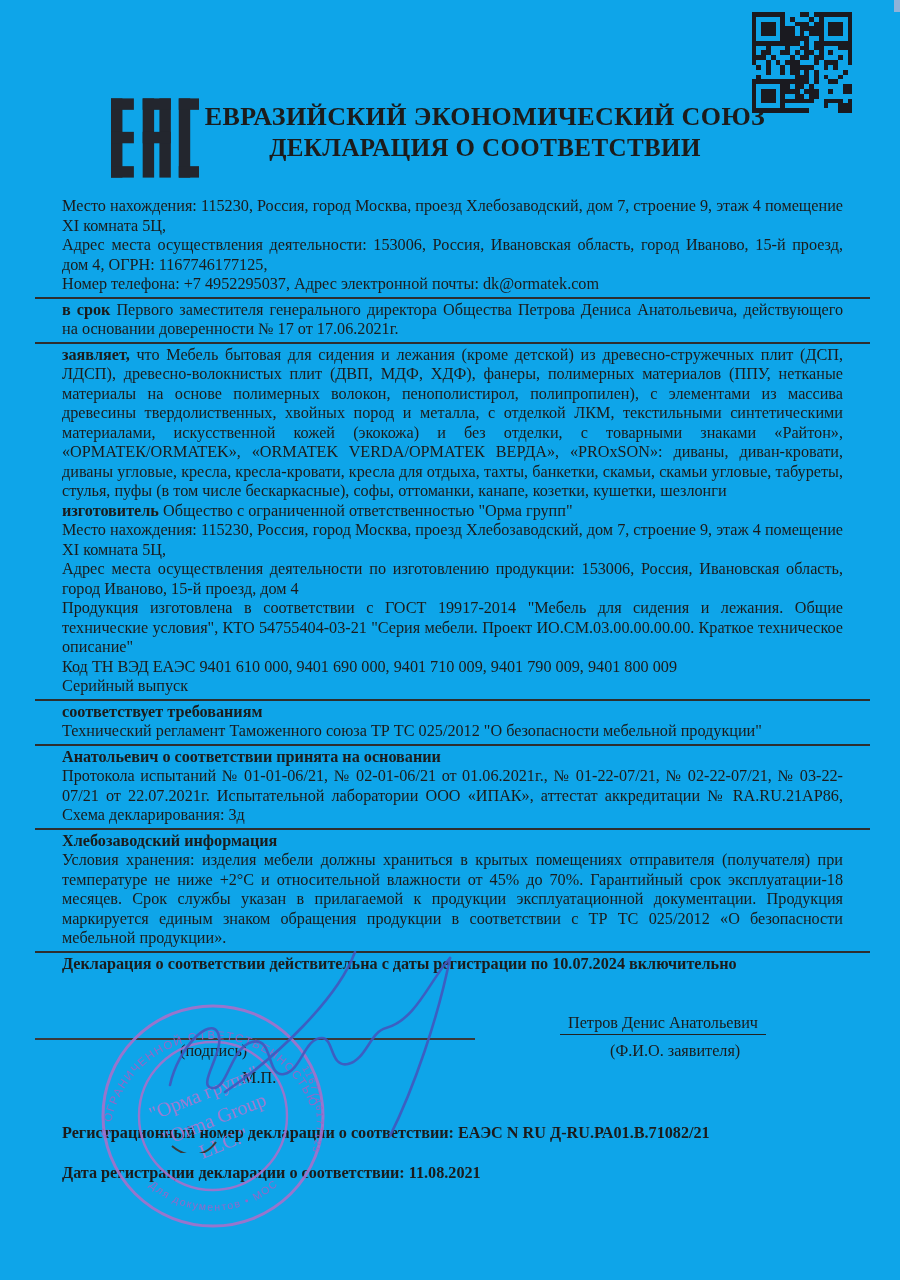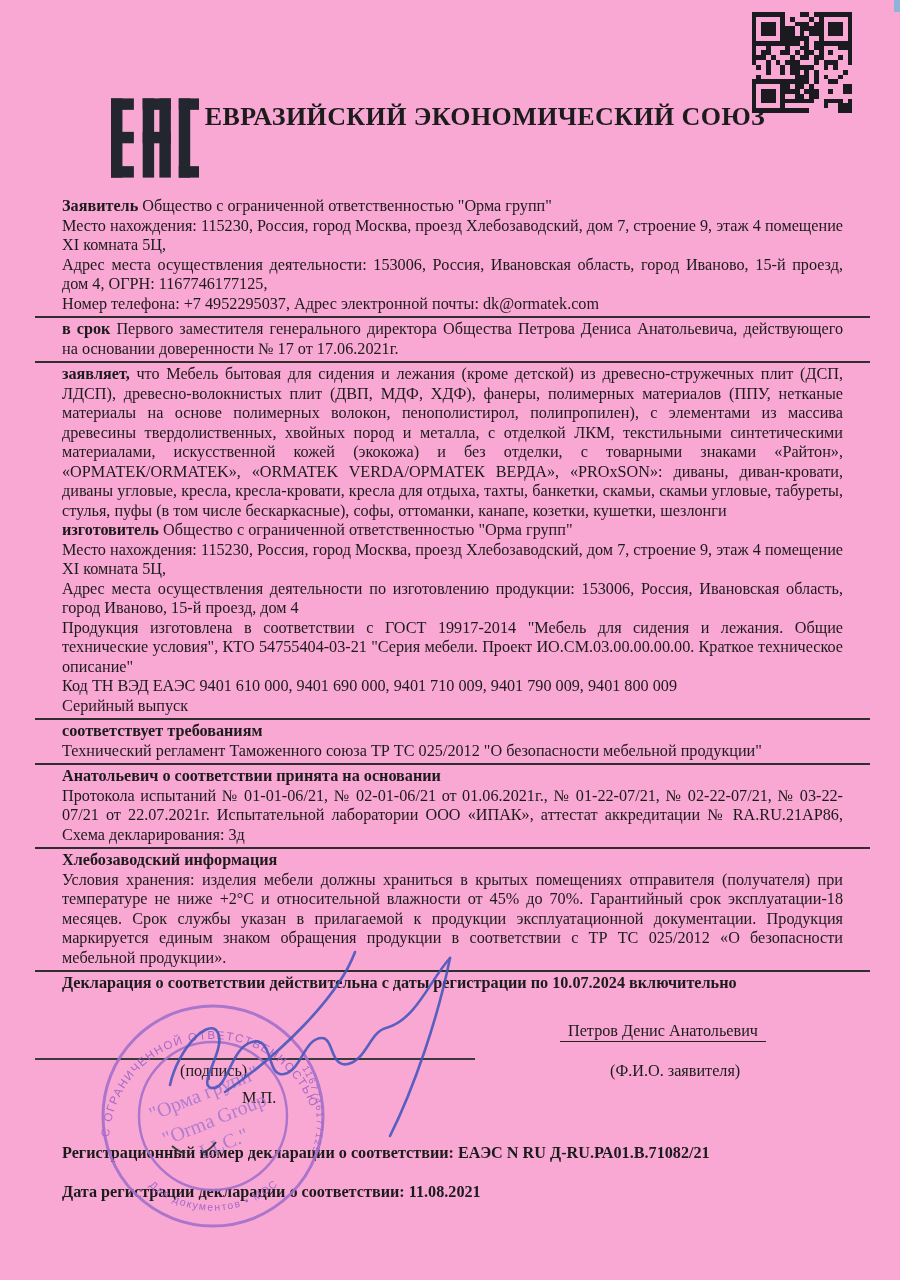--- a/index.html
+++ b/index.html
@@ -1,37 +1,37 @@
 <!DOCTYPE html>
 <html lang="ru"><head>
 <meta charset="utf-8">
 <title>ДЕКЛАРАЦИЯ О СООТВЕТСТВИИ</title>
 <style>
   html,body{margin:0;padding:0;background:#ffffff;}
-  .page{position:relative;width:900px;height:1280px;background:#f9a8d4;overflow:hidden;
+  .page{position:relative;width:900px;height:1280px;background:#0ea5e9;overflow:hidden;
         font-family:"Liberation Serif","DejaVu Serif",serif;color:#1b1b1b;}
   .corner{position:absolute;right:0;top:0;width:6px;height:12px;background:#8fb2d9;}
   
   .eac{position:absolute;left:111px;top:94px;}
   .titles{position:absolute;left:190px;top:101px;width:590px;text-align:center;font-weight:bold;color:#1c1c1c;}
   .t1{font-size:26px;line-height:31px;letter-spacing:.4px;}
   .t2{font-size:25px;line-height:31px;letter-spacing:.4px;}
   .qr{position:absolute;left:746px;top:12px;}
   
   .main{position:absolute;top:197px;left:62px;width:781px;font-size:16.2px;line-height:19.5px;
         text-align:justify;z-index:2;}
   .para{margin:0;}
   .rule{border:0;border-top:2px solid #2e2e2e;margin:2px -27px 2px -27px;}
   .bold{font-weight:bold;}
   .left{text-align:left;}
   
   .sig-block{position:relative;height:140px;margin-top:6px;text-align:left;}
   .sig-line{position:absolute;top:58px;left:-27px;width:440px;border-top:2px solid #3a3a3a;}
   .sig-caption{position:absolute;top:62px;left:118px;}
-  .fio{position:absolute;top:22px;left:498px;border-bottom:1.5px solid #222;padding:0 8px;}
+  .fio{position:absolute;top:34px;left:498px;border-bottom:1.5px solid #222;padding:0 8px;}
   .fio-caption{position:absolute;top:62px;left:548px;}
   .mp{position:absolute;top:89px;left:180px;}
   .footer-line{font-weight:bold;text-align:left;margin-top:4px;}
   .footer-date{font-weight:bold;text-align:left;margin-top:20px;}
   
   .stamp{position:absolute;left:86px;top:996px;z-index:3;opacity:.92;pointer-events:none;}
   .signature{position:absolute;left:118px;top:938px;z-index:4;pointer-events:none;}
 </style>
 </head>
 <body>
@@ -50,20 +50,21 @@
       <rect x="36" y="0" width="32" height="13"></rect>
         <rect x="36" y="38" width="32" height="13"></rect>
       <rect x="77" y="0" width="13" height="90"></rect>
         <rect x="77" y="0" width="23" height="13"></rect>
       <rect x="77" y="77" width="23" height="13"></rect>
     </g>
   </svg>
 
   <div class="titles">
     <div class="t1">ЕВРАЗИЙСКИЙ ЭКОНОМИЧЕСКИЙ СОЮЗ</div>
+    <div class="t2">ДЕКЛАРАЦИЯ О СООТВЕТСТВИИ</div>
   </div>
 
   <svg class="qr" width="112" height="101" viewBox="0 0 21 21" shape-rendering="crispEdges">
     <g class="qr-modules" fill="#1a1a20">
         <rect x="0" y="0" width="7" height="1"></rect>
         <rect x="0" y="6" width="7" height="1"></rect>
         <rect x="0" y="0" width="1" height="7"></rect>
         <rect x="6" y="0" width="1" height="7"></rect>
         <rect x="2" y="2" width="3" height="3"></rect>
         <rect x="14" y="0" width="7" height="1"></rect>
@@ -221,21 +222,20 @@
         <rect x="10" y="20" width="1" height="1"></rect>
         <rect x="11" y="20" width="1" height="1"></rect>
         <rect x="18" y="20" width="1" height="1"></rect>
         <rect x="19" y="20" width="1" height="1"></rect>
         <rect x="20" y="20" width="1" height="1"></rect>
       </g>
   </svg>
 
   <div class="main">
 
-    <div class="para left"><b class="bold">Заявитель</b> <span>Общество с ограниченной ответственностью "Орма групп"</span></div>
     <div class="para">Место нахождения: 115230, Россия, город Москва, проезд Хлебозаводский, дом 7, строение 9, этаж 4 помещение XI комната 5Ц,</div>
     <div class="para">Адрес места осуществления деятельности: 153006, Россия, Ивановская область, город Иваново, 15-й проезд, дом 4, ОГРН: 1167746177125,</div>
     <div class="para left">Номер телефона: +7 4952295037, Адрес электронной почты: dk@ormatek.com</div>
 
     <hr class="rule">
 
     <div class="para"><b class="bold">в срок</b> <span>Первого заместителя генерального директора Общества Петрова Дениса Анатольевича, действующего на основании доверенности № 17 от 17.06.2021г.</span></div>
 
     <hr class="rule">
 

